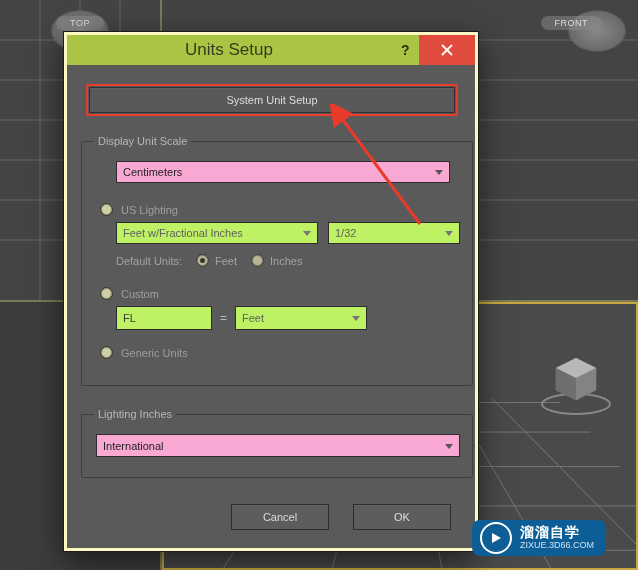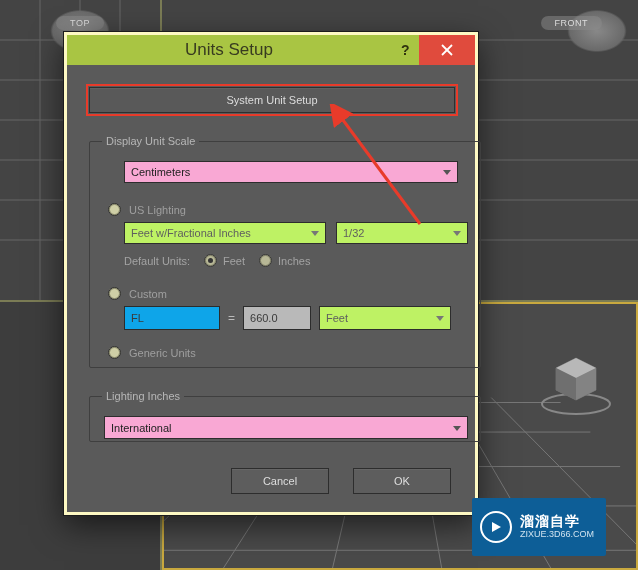--- a/index.html
+++ b/index.html
@@ -113,22 +113,22 @@
     cursor:pointer;
     box-shadow: inset 0 1px 0 rgba(255,255,255,0.05);
   }
   .red-outline {
     outline: 2px solid #e83b2a;
     outline-offset: 1px;
   }
 
   fieldset {
     border: 1px solid #3f3f3f;
-    margin: 0 8px;
-    padding: 10px 12px 2px 12px;
+    margin: 0 0px;
+    padding: 10px 12px 20px 12px;
     border-radius: 2px;
   }
   legend {
     color: #b7b7b7;
     font-size: 11px;
     padding: 0 4px;
   }
 
   .radio-row {
     display:flex;
@@ -202,21 +202,21 @@
   .custom-row {
     display:flex;
     align-items:center;
     gap:8px;
     margin-left:22px;
     margin-top:6px;
   }
   .txt-input {
     height: 24px;
     border: 1px solid #2c2c2c;
-    background: #0ea5e9;
+    background: #bef264;
     color:#3b3b3b;
     font-size:11px;
     padding: 0 6px;
     box-sizing:border-box;
   }
   .txt-input.light { background:#b9b9b9; }
 
   .custom-row .txt-input.abbr { width: 96px; }
   .custom-row .eq { color:#bbb; font-size:12px; }
   .custom-row .txt-input.val { width: 68px; }
@@ -257,26 +257,26 @@
     top: 104px;
     pointer-events:none;
   }
 
   
   .watermark {
     position:absolute;
     right: 32px;
     bottom: 14px;
     width: 118px;
-    height: 46px;
+    height: 36px;
     background: #0d5e97;
-    border-radius: 2px;
+    border-radius: 8px;
     display:flex;
     align-items:center;
-    padding: 6px 8px;
+    padding: 0 8px;
     gap: 8px;
   }
   .watermark .play {
     width:28px; height:28px;
     border:2px solid #fff;
     border-radius:50%;
     display:flex;align-items:center;justify-content:center;
   }
   .watermark .txt { display:flex; flex-direction:column; color:#fff; line-height:1.1; }
   .watermark .txt .big { font-size:14px; font-weight:bold; letter-spacing:1px; }
@@ -429,21 +429,20 @@
 
       <div style="height:14px"></div>
 
       <div class="radio-row">
         <div class="radio"></div>
         <span class="radio-label dim">Custom</span>
       </div>
       <div class="custom-row">
         <input class="txt-input abbr" readonly="" value="FL" style="">
         <span class="eq">=</span>
-        <input class="txt-input light val" readonly="" value="660.0" style="">
         <div class="select disabled">
           <span>Feet</span>
           <span class="chev">
             <svg width="12" height="12">
                 <polygon points="2,4 10,4 6,9" fill="#777"></polygon>
               </svg>
           </span>
         </div>
       </div>
 

